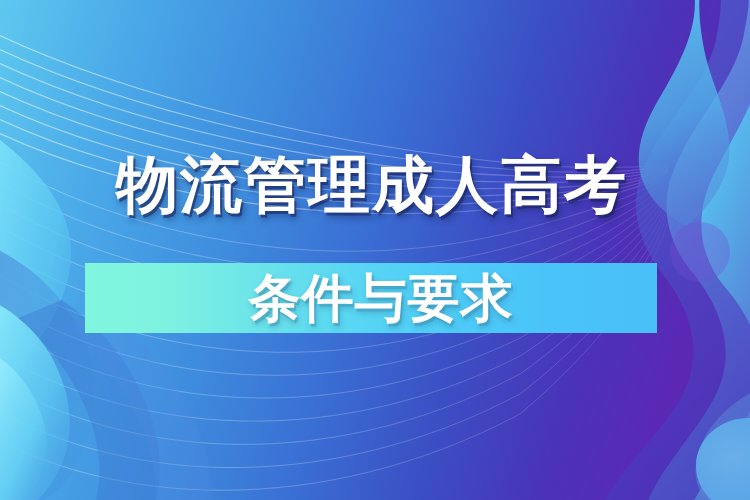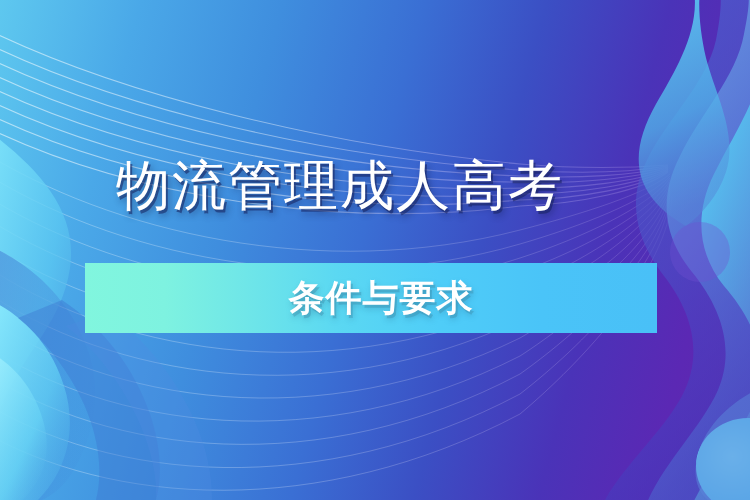--- a/index.html
+++ b/index.html
@@ -35,22 +35,22 @@
     top: 146px;
     width: 750px;
     height: 78px;
     display: flex;
     align-items: center;
     padding-left: 116px;
     box-sizing: border-box;
     z-index: 30;
   }
   #main-title {
-    font-size: 54px;
-    font-weight: normal;
+    font-size: 62px;
+    font-weight: bold;
     color: #ffffff;
     letter-spacing: 2px;
     line-height: 1;
     white-space: nowrap;
     text-shadow:
       2px 3px 0 rgba(22, 32, 92, 0.55),
       3px 5px 7px rgba(18, 26, 74, 0.45);
   }
   #subtitle-bar {
     position: absolute;
@@ -65,21 +65,21 @@
     background: linear-gradient(90deg,
         #81f6de 0%,
         #7ef2e0 14%,
         #6fe6e8 28%,
         #5bd8f2 44%,
         #4fcdf8 62%,
         #4ac4f8 80%,
         #49c0f7 100%);
   }
   #subtitle-text {
-    font-size: 36px;
+    font-size: 52px;
     font-weight: bold;
     color: #ffffff;
     letter-spacing: 1px;
     line-height: 1;
     white-space: nowrap;
     text-shadow:
       2px 3px 0 rgba(60, 140, 170, 0.40),
       2px 4px 6px rgba(40, 110, 150, 0.40);
     margin-left: 20px;
   }

